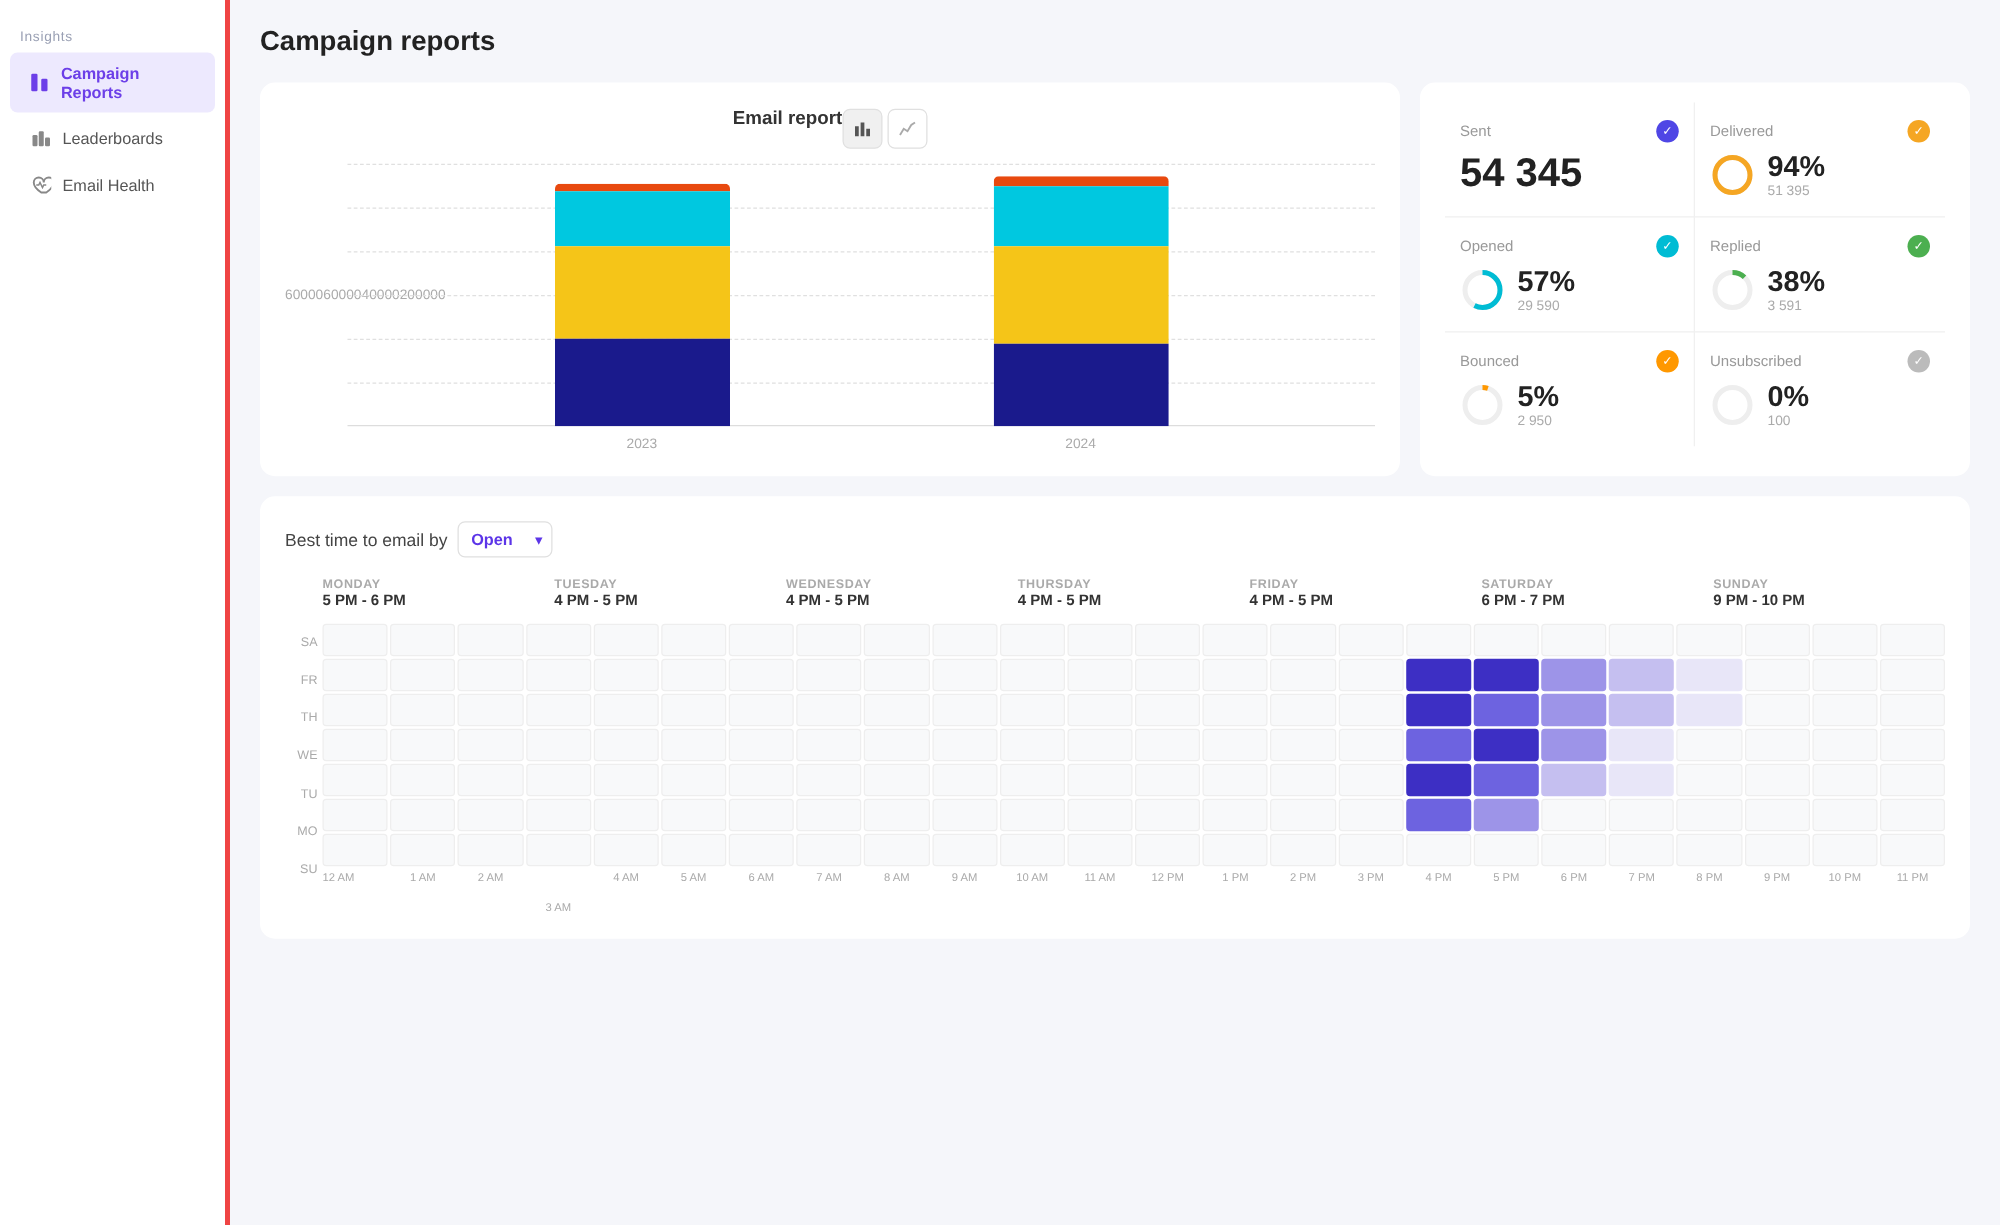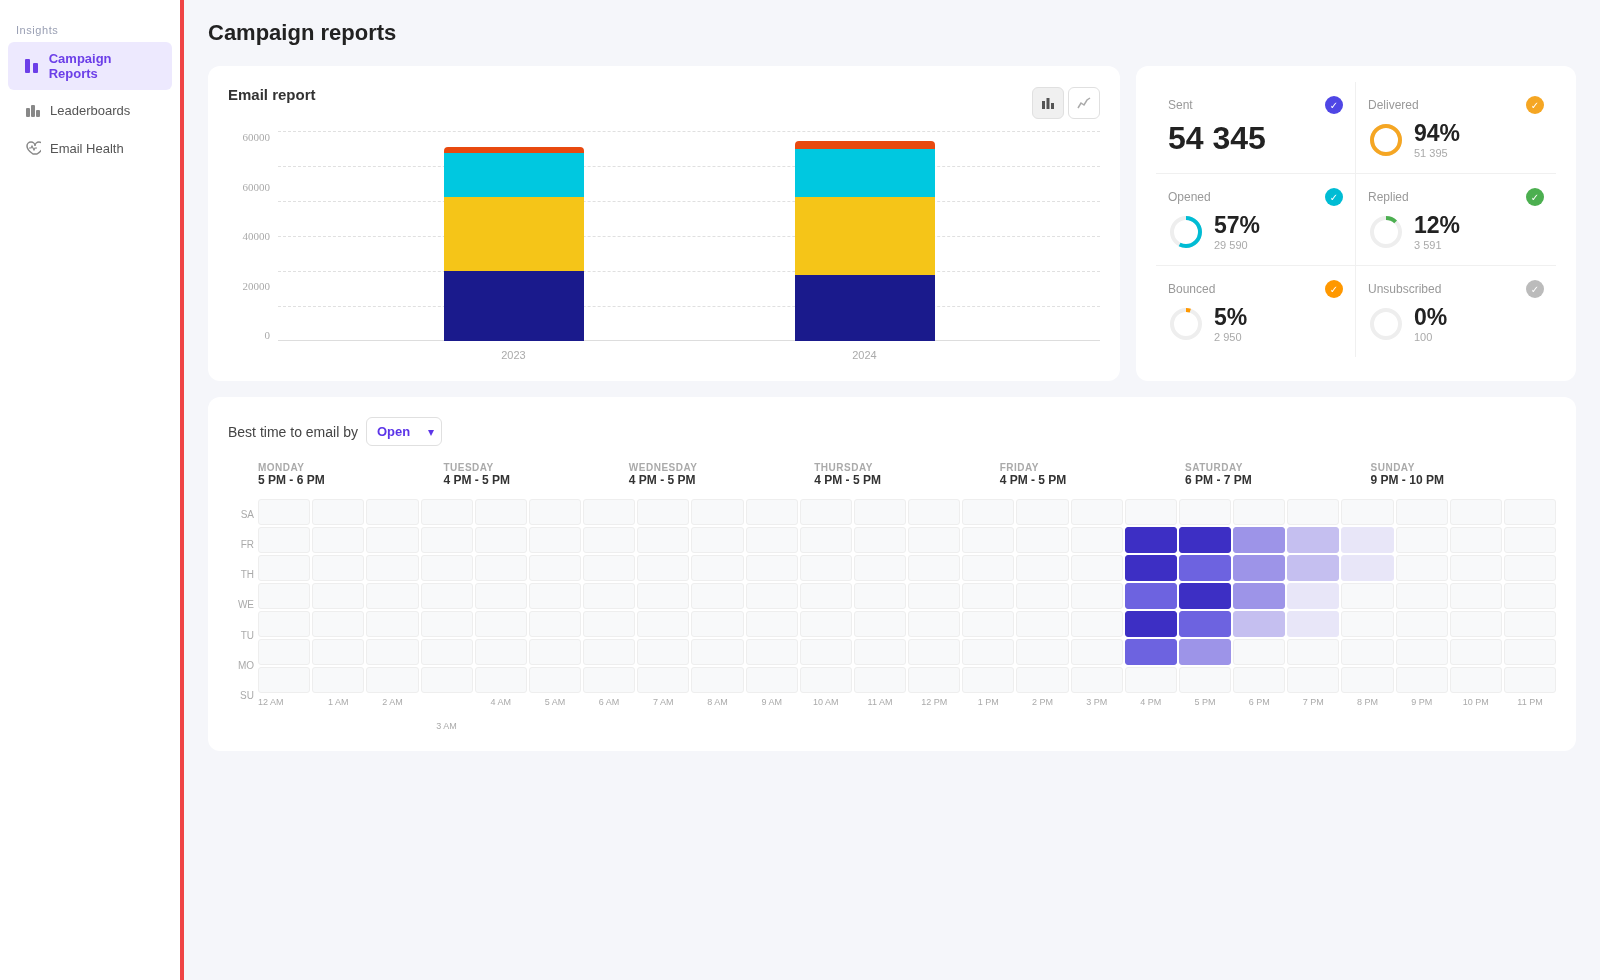--- a/index.html
+++ b/index.html
@@ -41,21 +41,21 @@
     .main { flex: 1; padding: 20px 24px; overflow-y: auto; }
     .page-title { font-size: 22px; font-weight: 600; color: #222; margin-bottom: 20px; }
     .card-title { font-size: 15px; font-weight: 600; color: #333; margin-bottom: 16px; }
 
     
     .top-section { display: flex; gap: 16px; margin-bottom: 16px; }
     .chart-card { flex: 1; background: #fff; border-radius: 12px; padding: 20px; }
     .stats-card { width: 440px; background: #fff; border-radius: 12px; padding: 16px 20px; }
 
     
-    .chart-header { display: flex; justify-content: space-between; align-items: center; margin-bottom: 12px; }
+    .chart-header { display: flex; justify-content: center; align-items: center; margin-bottom: 12px; }
     .chart-toggle { display: flex; gap: 4px; }
     .chart-toggle-btn {
       width: 32px; height: 32px; border: 1px solid #e0e0e0; background: #fff;
       border-radius: 6px; cursor: pointer; display: flex; align-items: center; justify-content: center;
       color: #888; font-size: 14px;
     }
     .chart-toggle-btn.active { background: #f0f0f0; color: #333; }
 
     
     .stats-grid { display: grid; grid-template-columns: 1fr 1fr; gap: 0; }
@@ -164,21 +164,21 @@
           <button class="chart-toggle-btn">
             <svg width="14" height="14" viewBox="0 0 14 14" fill="none">
               <polyline points="1,12 4,7 7,9 10,4 13,2" stroke="#aaa" stroke-width="1.5" fill="none"></polyline>
             </svg>
           </button>
         </div>
       </div>
 
       <div style="display:flex; height: 230px; align-items: stretch;">
 
-        <div style="width:50px; display:flex; flex-direction:column; justify-content:space-between; align-items:flex-end; padding-right:8px; padding-bottom:20px;font-family:Liberation Serif, serif;">
+        <div style="width:50px; display:flex; flex-direction:row; justify-content:space-between; align-items:center; padding-right:8px; padding-bottom:20px;">
           <span style="font-size:11px;color:#aaa;">60000</span>
           <span style="font-size:11px;color:#aaa;">60000</span>
           <span style="font-size:11px;color:#aaa;">40000</span>
           <span style="font-size:11px;color:#aaa;">20000</span>
           <span style="font-size:11px;color:#aaa;">0</span>
         </div>
 
         <div style="flex:1; position:relative; padding-bottom:20px;">
 
           <div style="position:absolute; top:0; left:0; right:0; bottom:20px;">
@@ -277,21 +277,21 @@
             <span class="stat-badge green">✓</span>
           </div>
           <div class="stat-value-row">
             <div class="donut-container">
               <svg viewBox="0 0 36 36">
                 <circle cx="18" cy="18" r="14" fill="none" stroke="#eee" stroke-width="4"></circle>
                 <circle cx="18" cy="18" r="14" fill="none" stroke="#4caf50" stroke-width="4" stroke-dasharray="10.56 87.96" stroke-dashoffset="0" transform="rotate(-90 18 18)"></circle>
               </svg>
             </div>
             <div>
-              <div class="stat-number">12%</div>
+              <div class="stat-number">38%</div>
               <div class="stat-sub">3 591</div>
             </div>
           </div>
         </div>
 
         <div class="stat-cell" style="border-bottom:none;">
           <div class="stat-header">
             <span class="stat-label">Bounced</span>
             <span class="stat-badge orange">✓</span>
           </div>

